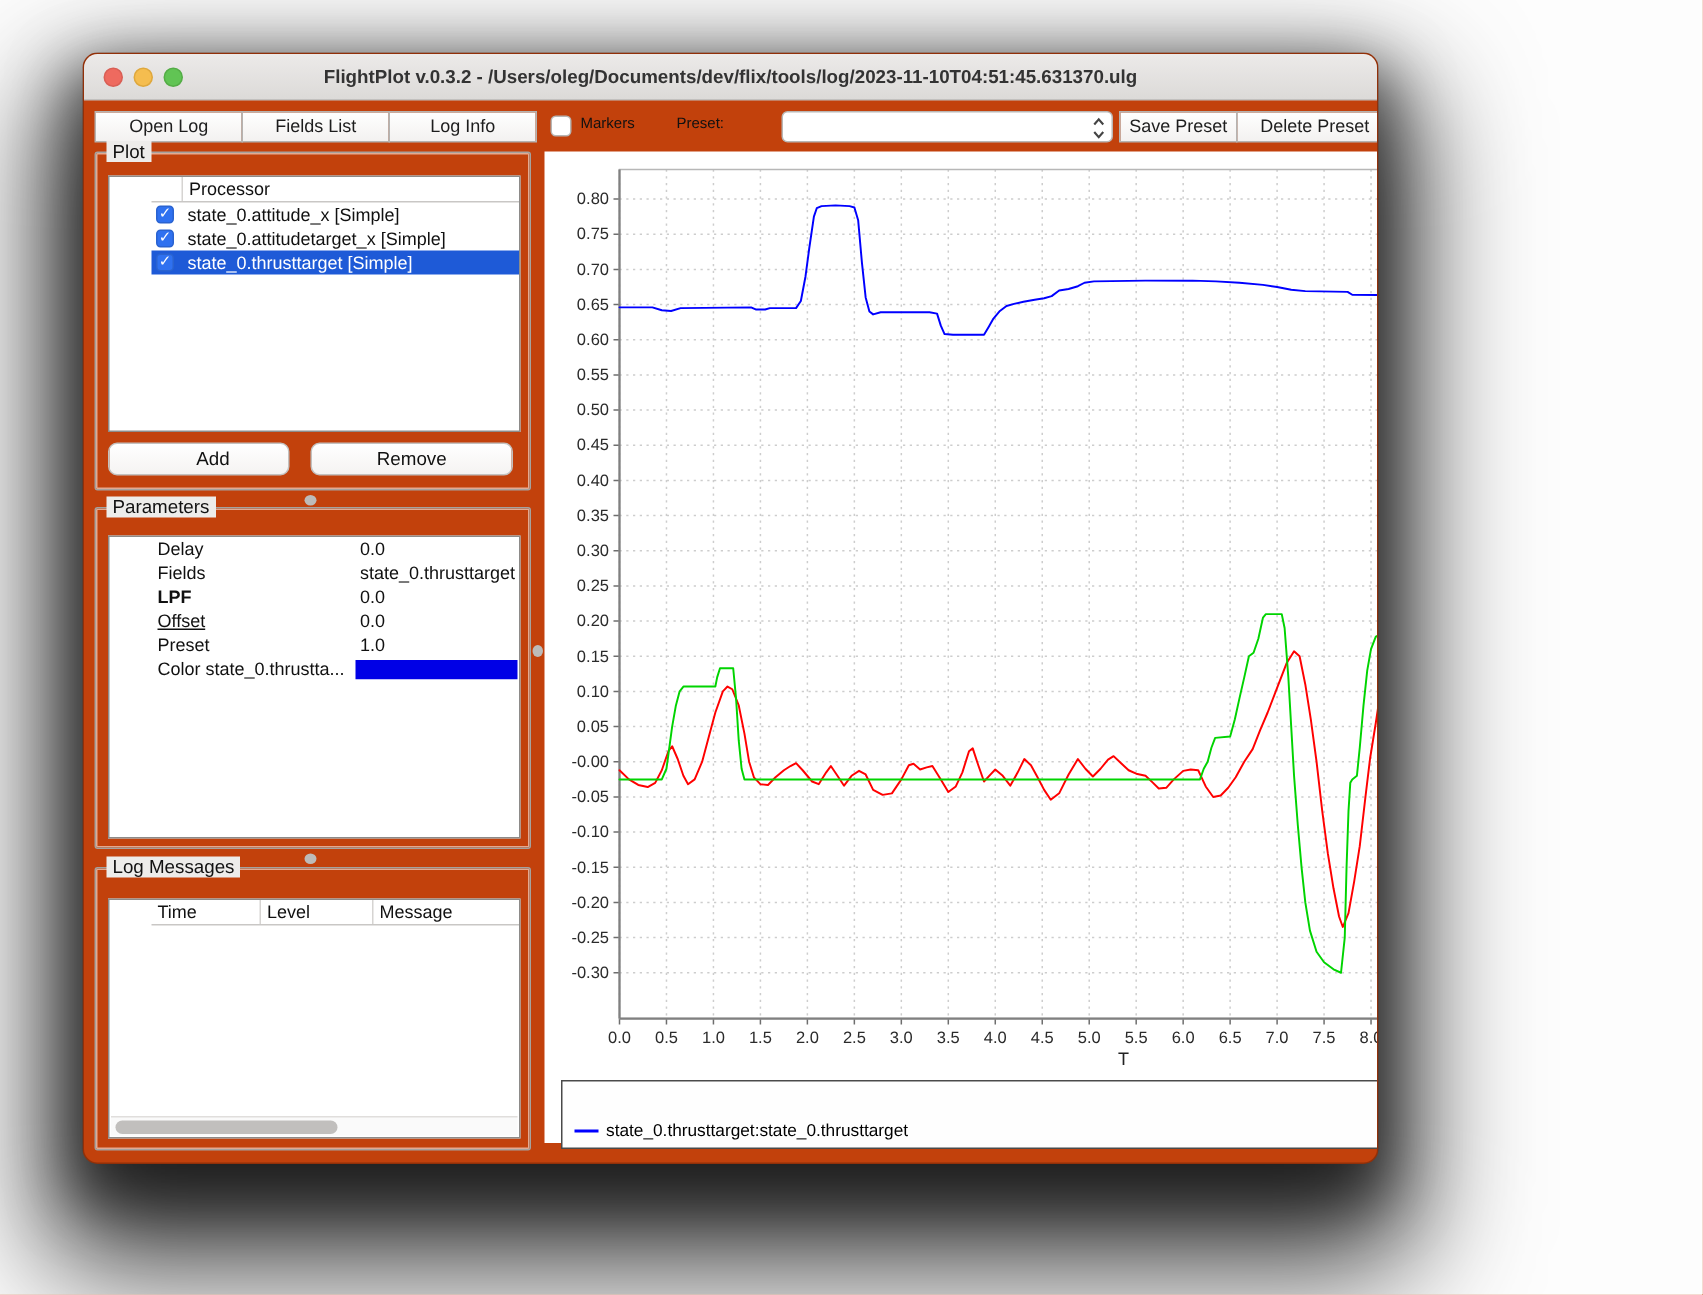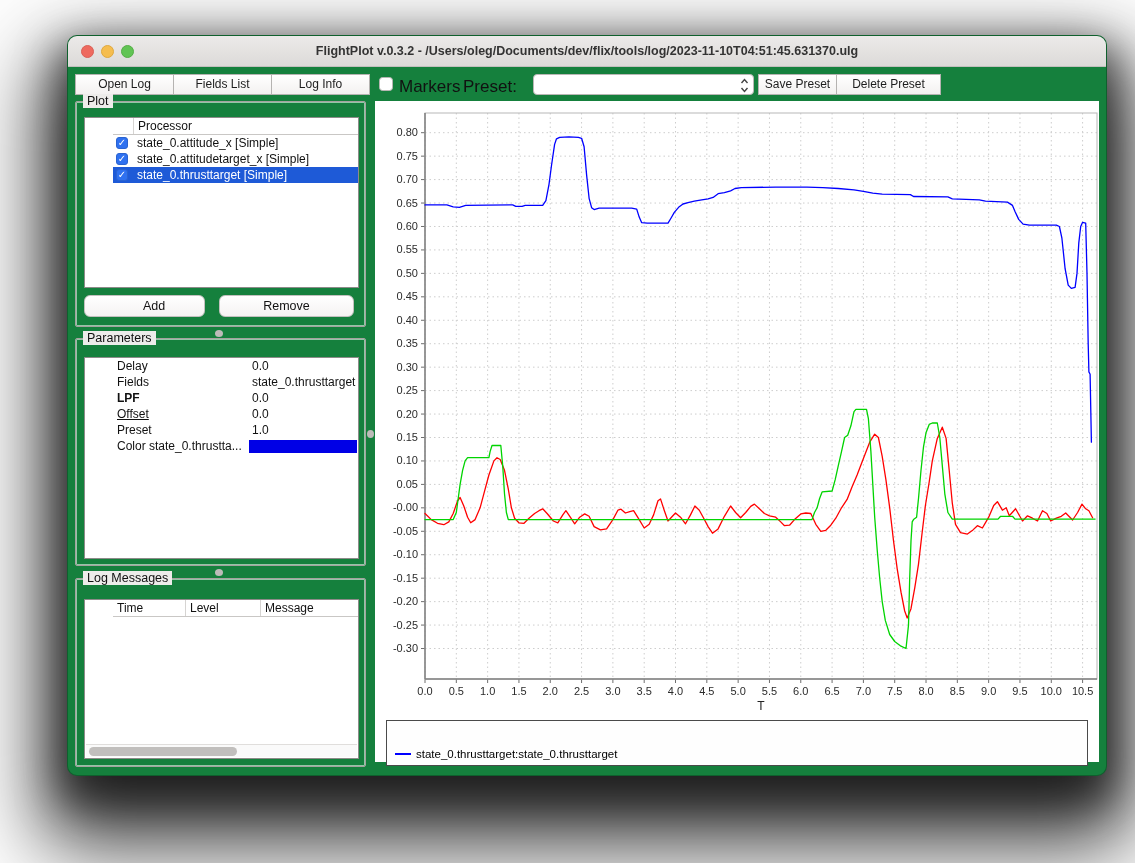--- a/index.html
+++ b/index.html
@@ -1,42 +1,42 @@
 <!DOCTYPE html>
 <html><head>
 <meta charset="utf-8">
 <style>
   * { box-sizing: border-box; margin: 0; padding: 0; }
   html,body { width:1135px; height:863px; overflow:hidden; background:#ffffff;
     font-family:"Liberation Sans", sans-serif; }
   .page { position:relative; width:1135px; height:863px; background:#fdfdfd; }
 
-  .window { position:absolute; left:67px; top:35px; width:1040px; height:741px;
-    background:#15803d; border-radius:10px; overflow:hidden;
+  .window { position:absolute; left:55px; top:35px; width:864px; height:741px;
+    background:#c2410c; border-radius:10px; overflow:hidden;
     border:1px solid rgba(0,0,0,0.25);
     box-shadow:0 18px 40px 8px rgba(0,0,0,0.55), 0 45px 80px 25px rgba(0,0,0,0.75); }
 
   
   .titlebar { position:relative; height:31px;
     background:linear-gradient(#eceae9,#dcdad8); border-bottom:1px solid #c2c0be; }
   .lights { position:absolute; left:13px; top:9px; display:flex; gap:7px; }
   .light { width:13px; height:13px; border-radius:50%; display:inline-block; }
   .light.red    { background:#ee6a5f; border:0.5px solid #d95f55; }
   .light.yellow { background:#f5bd4f; border:0.5px solid #dfa83d; }
   .light.green  { background:#61c454; border:0.5px solid #54ad46; }
   .title { text-align:center; line-height:30px; font-size:12.5px; font-weight:bold; color:#333; }
 
   
   .toolbar { position:absolute; left:0; top:32px; width:100%; height:32px; }
   .tbtn { position:absolute; top:6px; height:21px; background:linear-gradient(#ffffff,#f3f1f0);
     border:1px solid #b5b3b1; font-size:12px; color:#1d1d1d; text-align:center;
     line-height:19px; font-family:"Liberation Sans",sans-serif; }
   .checkbox { position:absolute; width:14px; height:14px; border-radius:3.5px;
     background:#ffffff; border:1px solid #b7b5b3; top:9px; }
-  .tb-label { position:absolute; top:9px; font-size:17px; color:#111; }
+  .tb-label { position:absolute; top:9px; font-size:10px; color:#111; }
   .combo { position:absolute; top:6px; height:21px; background:#fff;
     border:1px solid #b9b7b5; border-radius:4px; }
   .combo .stepper { position:absolute; right:3px; top:2px; }
   .combo-value { font-size:12px; line-height:19px; padding-left:6px; color:#111; }
 
   
   .group { position:absolute; border:1px solid #a5a29f; border-radius:2px;
     box-shadow:inset 0 0 0 1px rgba(255,255,255,0.55); }
   .group > .gtitle { position:absolute; top:-8px; left:7px; background:#edecea;
     padding:0 4px; font-size:12.5px; color:#111; }

